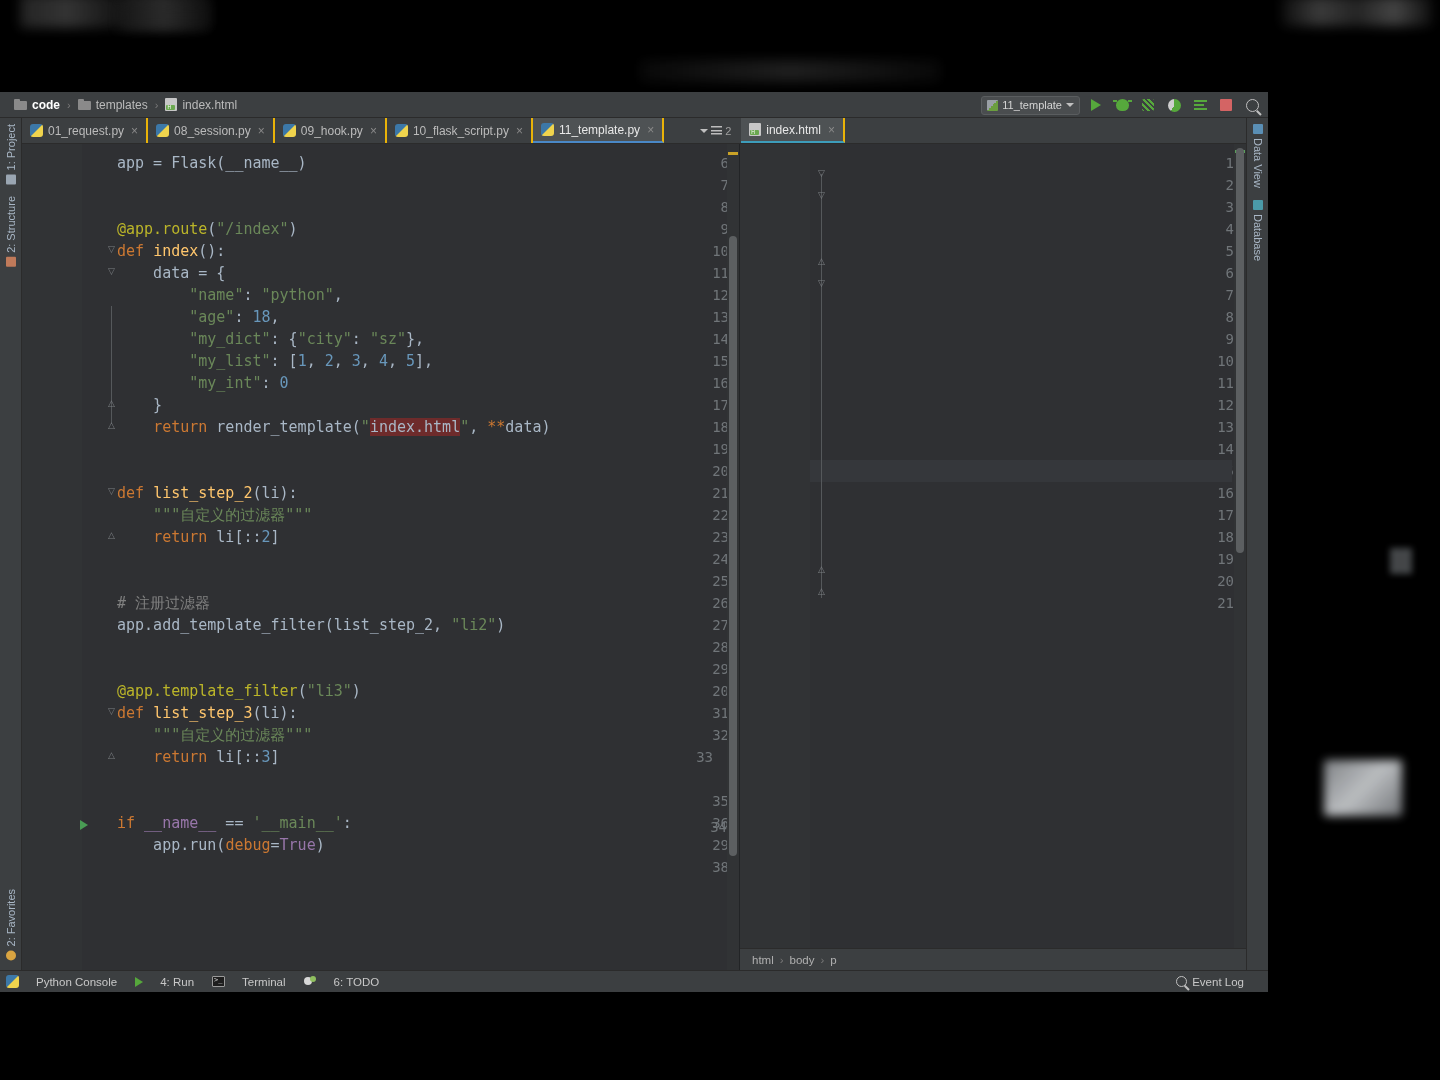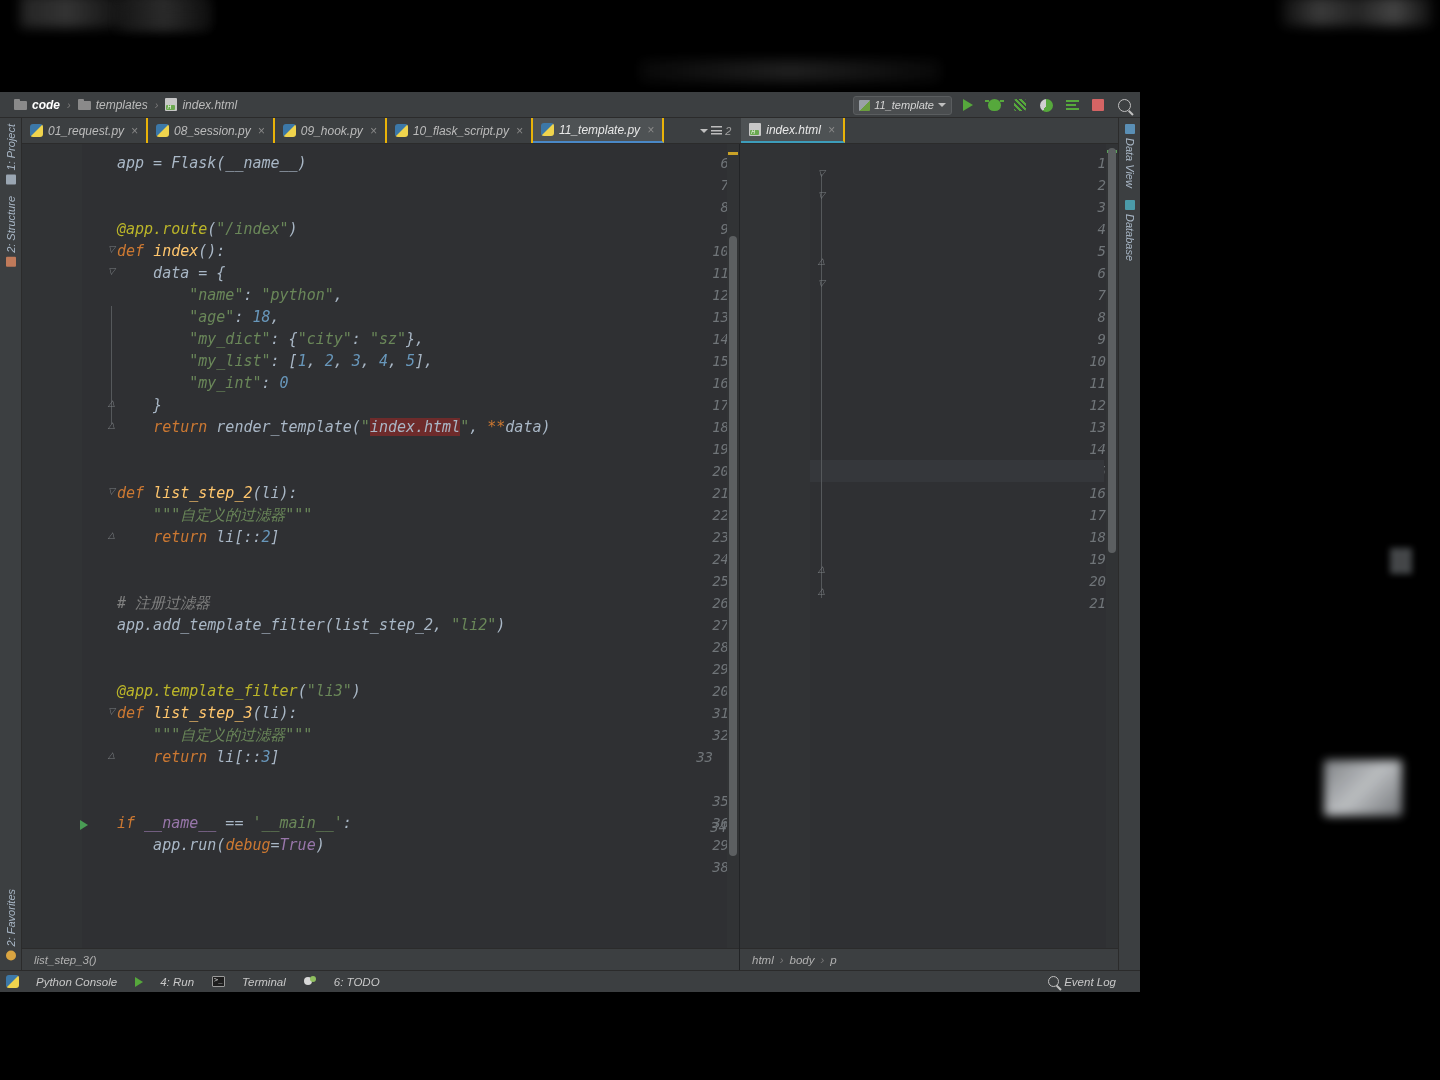--- a/index.html
+++ b/index.html
@@ -30,23 +30,23 @@
             background: linear-gradient(90deg,#2a2a2a,#3d3d3d,#1a1a1a,#353535,#111); }
   .blob-b { left: 120px; top: 2px; width: 90px; height: 28px;
             background: linear-gradient(90deg,#161616,#2b2b2b,#0e0e0e); }
   .blob-c { left: 1282px; top: -4px; width: 150px; height: 30px;
             background: linear-gradient(90deg,#121212,#454545,#2a2a2a,#505050,#121212); }
   .blob-d { left: 640px; top: 60px; width: 300px; height: 22px;
             background: linear-gradient(90deg,#0a0a0a,#242424,#0a0a0a); }
 
   
   .ide {
-    position: absolute; left: 0; top: 92px; width: 1140px; height: 900px;
+    position: absolute; left: 0; top: 92px; width: 1268px; height: 900px;
     background: #3c3f41;
-    display: flex; flex-direction: column; font-style: italic;
+    display: flex; flex-direction: column;
   }
 
   
   .navbar {
     height: 26px; background: #3c3f41;
     display: flex; align-items: center;
     padding-left: 8px;
     position: relative;
     border-bottom: 1px solid #2b2b2b;
   }
@@ -403,23 +403,20 @@
               <div class="fold" style="top:386px;">△</div>
               <div class="fold" style="top:562px;">▽</div>
               <div class="fold" style="top:606px;">△</div>
               <div class="bp-arrow" style="top:676px;"></div>
               <div id="left-code" class="code"><div class="cl" style="top: 8px;"><span class="t-def">app = Flask(__name__)</span></div><div class="cl" style="top: 30px;"></div><div class="cl" style="top: 52px;"></div><div class="cl" style="top: 74px;"><span class="t-deco">@app.route</span><span class="t-def">(</span><span class="t-str">"/index"</span><span class="t-def">)</span></div><div class="cl" style="top: 96px;"><span class="t-kw">def </span><span class="t-fn">index</span><span class="t-def">():</span></div><div class="cl" style="top: 118px;"><span class="t-def">    data = {</span></div><div class="cl" style="top: 140px;"><span class="t-def">        </span><span class="t-str">"name"</span><span class="t-def">: </span><span class="t-str">"python"</span><span class="t-def">,</span></div><div class="cl" style="top: 162px;"><span class="t-def">        </span><span class="t-str">"age"</span><span class="t-def">: </span><span class="t-num">18</span><span class="t-def">,</span></div><div class="cl" style="top: 184px;"><span class="t-def">        </span><span class="t-str">"my_dict"</span><span class="t-def">: {</span><span class="t-str">"city"</span><span class="t-def">: </span><span class="t-str">"sz"</span><span class="t-def">},</span></div><div class="cl" style="top: 206px;"><span class="t-def">        </span><span class="t-str">"my_list"</span><span class="t-def">: [</span><span class="t-num">1</span><span class="t-def">, </span><span class="t-num">2</span><span class="t-def">, </span><span class="t-num">3</span><span class="t-def">, </span><span class="t-num">4</span><span class="t-def">, </span><span class="t-num">5</span><span class="t-def">],</span></div><div class="cl" style="top: 228px;"><span class="t-def">        </span><span class="t-str">"my_int"</span><span class="t-def">: </span><span class="t-num">0</span></div><div class="cl" style="top: 250px;"><span class="t-def">    }</span></div><div class="cl" style="top: 272px;"><span class="t-def">    </span><span class="t-kw">return</span><span class="t-def"> render_template(</span><span class="t-str">"</span><span class="t-err">index.html</span><span class="t-str">"</span><span class="t-def">, </span><span class="t-kw">**</span><span class="t-def">data)</span></div><div class="cl" style="top: 294px;"></div><div class="cl" style="top: 316px;"></div><div class="cl" style="top: 338px;"><span class="t-kw">def </span><span class="t-fn">list_step_2</span><span class="t-def">(li):</span></div><div class="cl" style="top: 360px;"><span class="t-str">    """自定义的过滤器"""</span></div><div class="cl" style="top: 382px;"><span class="t-def">    </span><span class="t-kw">return</span><span class="t-def"> li[::</span><span class="t-num">2</span><span class="t-def">]</span></div><div class="cl" style="top: 404px;"></div><div class="cl" style="top: 426px;"></div><div class="cl" style="top: 448px;"><span class="t-cmt"># 注册过滤器</span></div><div class="cl" style="top: 470px;"><span class="t-def">app.add_template_filter(list_step_2</span><span class="t-def">, </span><span class="t-str">"li2"</span><span class="t-def">)</span></div><div class="cl" style="top: 492px;"></div><div class="cl" style="top: 514px;"></div><div class="cl" style="top: 536px;"><span class="t-deco">@app.template_filter</span><span class="t-def">(</span><span class="t-str">"li3"</span><span class="t-def">)</span></div><div class="cl" style="top: 558px;"><span class="t-kw">def </span><span class="t-fn">list_step_3</span><span class="t-def">(li):</span></div><div class="cl" style="top: 580px;"><span class="t-str">    """自定义的过滤器"""</span></div><div class="cl" style="top: 602px;"><span class="t-def">    </span><span class="t-kw">return</span><span class="t-def"> li[::</span><span class="t-num">3</span><span class="t-def">]</span></div><div class="cl" style="top: 624px;"></div><div class="cl" style="top: 646px;"></div><div class="cl" style="top: 668px;"><span class="t-kw">if </span><span class="t-cons">__name__</span><span class="t-def"> == </span><span class="t-str">'__main__'</span><span class="t-def">:</span></div><div class="cl" style="top: 690px;"><span class="t-def">    app.run(</span><span class="t-kw">debug</span><span class="t-def">=</span><span class="t-cons">True</span><span class="t-def">)</span></div><div class="cl" style="top: 712px;"></div></div>
               <div class="margin-guide" style="left:705px;"></div>
               <div class="scroll-track">
                 <div class="marker" style="top:8px;background:#c9a227;"></div>
                 <div class="scroll-thumb" style="top:92px;height:620px;"></div>
               </div>
-              <div class="pane-footer">
-                <span>list_step_3()</span>
-              </div>
             </div>
           </div>
 
           <div class="pane right">
             <div class="code-area">
               <div class="gutter"></div>
               <div id="right-gutter-nums">
                   <div class="gnum" style="top: 8px; right: 12px;">1</div>
                   <div class="gnum" style="top: 30px; right: 12px;">2</div>
                   <div class="gnum" style="top: 52px; right: 12px;">3</div>

